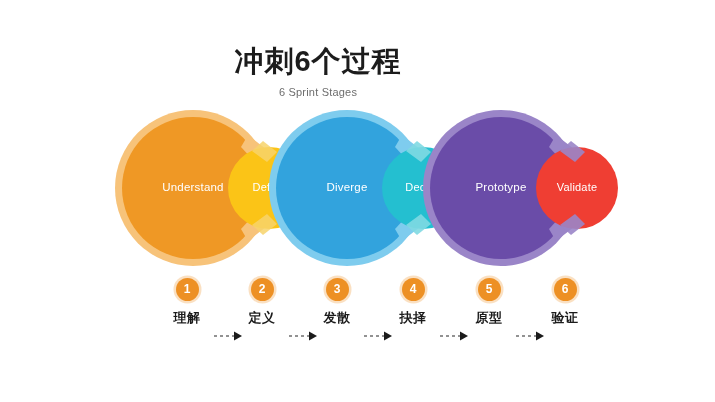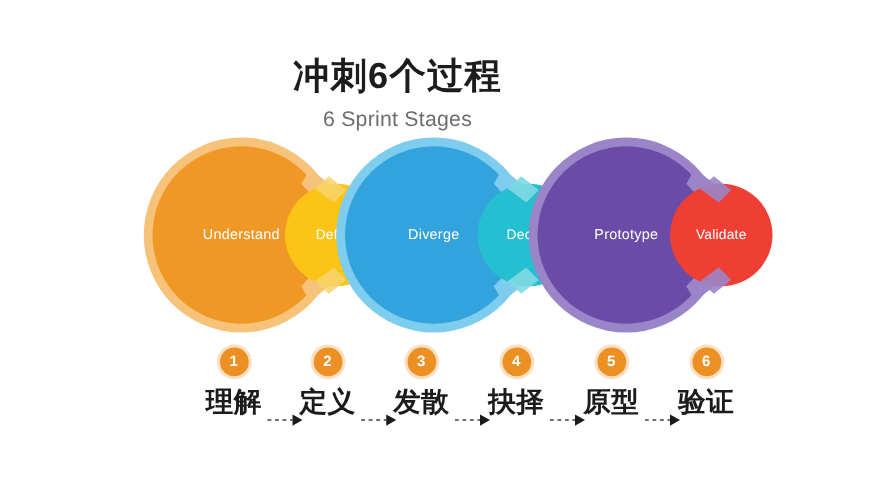--- a/index.html
+++ b/index.html
@@ -30,21 +30,21 @@
     padding-top: 16px;
     font-size: 29px;
     font-weight: bold;
     color: #1c1c1c;
     letter-spacing: 1px;
     line-height: 1.2;
   }
   .title-en {
     margin: 0;
     padding-top: 7px;
-    font-size: 17px;
+    font-size: 11px;
     font-weight: normal;
     color: #6d6d6d;
     letter-spacing: 0.2px;
   }
 
   
   .diagram {
     position: absolute;
     left: 0;
     top: 98px;
@@ -87,21 +87,21 @@
     background: #ED9024;
     box-shadow: 0 0 0 2.5px rgba(237,144,36,0.28);
     color: #ffffff;
     font-size: 12px;
     font-weight: bold;
     line-height: 23px;
     text-align: center;
   }
   .step-label {
     margin-top: 10px;
-    font-size: 22px;
+    font-size: 13px;
     font-weight: bold;
     color: #1b1b1b;
     line-height: 1;
     letter-spacing: 0.5px;
   }
   .connector {
     position: absolute;
     top: 50px;
     width: 34px;
     height: 16px;

